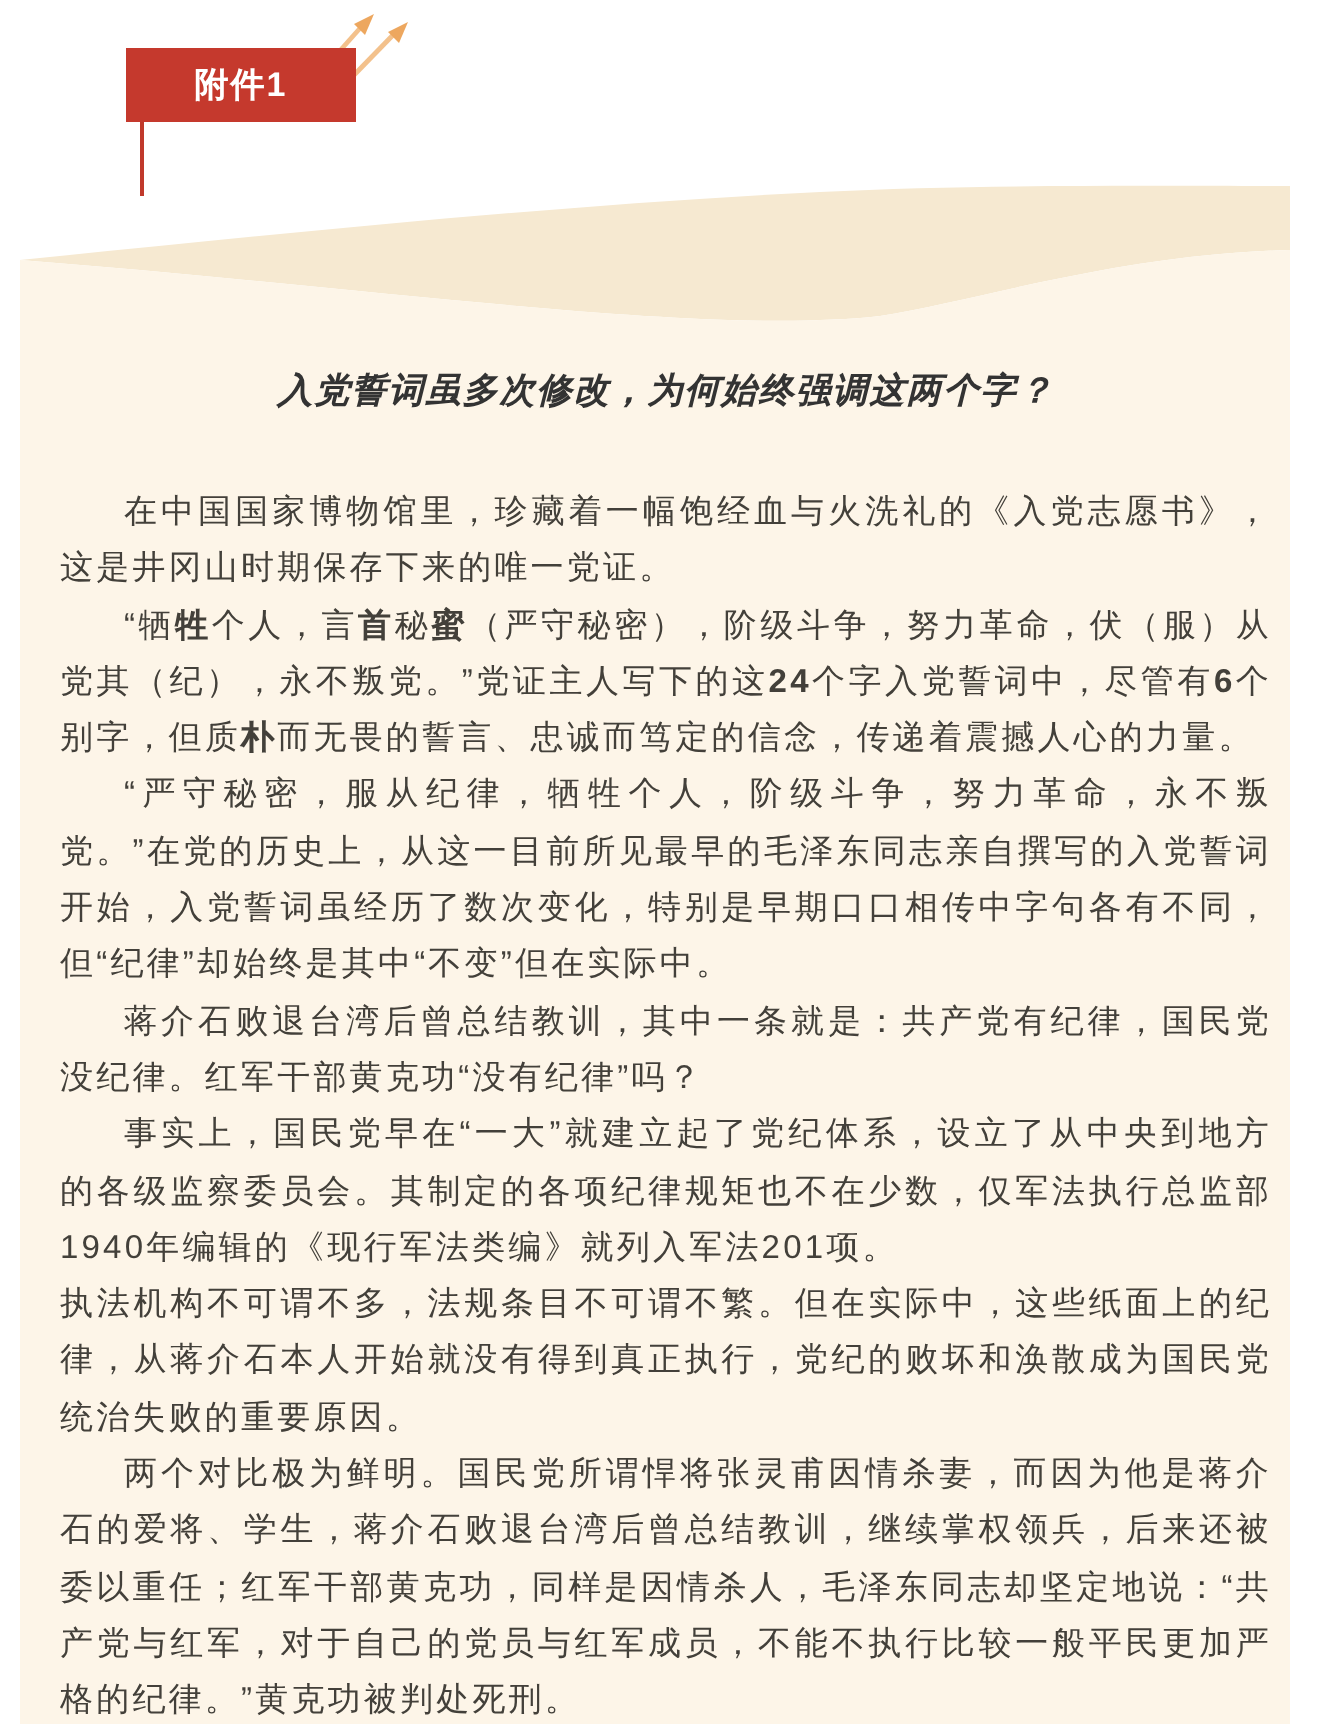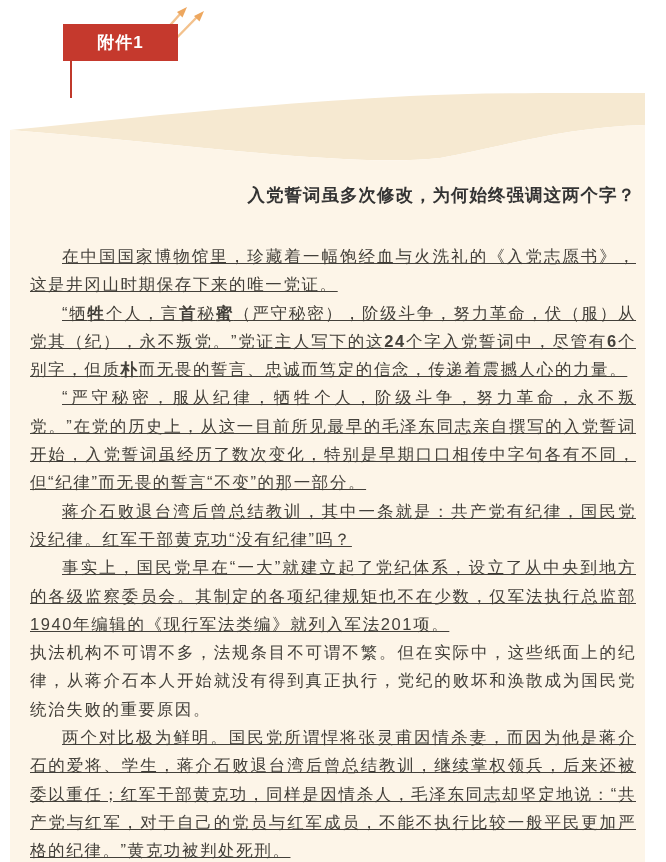--- a/index.html
+++ b/index.html
@@ -44,31 +44,32 @@
   .content {
     position: absolute; left: 30px; top: 182px; width: 606px;
     color: var(--text-color, #43403a);
     z-index: 3;
   }
   .content h1 {
     margin: 0 0 34px 0;
     font-size: 17.5px; font-weight: bold;
     letter-spacing: 1px;
     line-height: 26px;
-    text-align: right;
+    text-align: center;
     color: var(--title-color, #333333);
+    font-style: italic;
   }
   .para {
     margin: 0;
     font-size: 16.5px;
     line-height: 28.3px;
     letter-spacing: 1.6px;
     text-align: justify;
   }
-  .para.indent { text-indent: 32px; text-decoration: underline; }
+  .para.indent { text-indent: 32px; }
   .seg-bold { font-weight: bold; }
 </style>
 </head>
 <body>
 
 <div class="page">
 
   <svg class="arrows" viewBox="0 0 90 62" xmlns="http://www.w3.org/2000/svg">
     <line x1="8" y1="50" x2="41" y2="13" stroke="#f3c18c" stroke-width="2.4"></line>
     <line x1="20" y1="55" x2="57" y2="17" stroke="#f3c18c" stroke-width="2.4"></line>
@@ -89,21 +90,21 @@
                L635,112 L0,112 Z" fill="#fdf5e8"></path>
     </svg>
     <div class="card-body"></div>
   </div>
 
   <div class="content">
     <h1>入党誓词虽多次修改，为何始终强调这两个字？</h1>
     <div id="article-body">
         <p class="para indent"><span>在中国国家博物馆里，珍藏着一幅饱经血与火洗礼的《入党志愿书》，这是井冈山时期保存下来的唯一党证。</span></p>
         <p class="para indent"><span>“牺</span><span class="seg-bold">牲</span><span>个人，言</span><span class="seg-bold">首</span><span>秘</span><span class="seg-bold">蜜</span><span>（严守秘密），阶级斗争，努力革命，伏（服）从党其（纪），永不叛党。”党证主人写下的这</span><span class="seg-bold">24</span><span>个字入党誓词中，尽管有</span><span class="seg-bold">6</span><span>个别字，但质</span><span class="seg-bold">朴</span><span>而无畏的誓言、忠诚而笃定的信念，传递着震撼人心的力量。</span></p>
-        <p class="para indent"><span>“严守秘密，服从纪律，牺牲个人，阶级斗争，努力革命，永不叛党。”在党的历史上，从这一目前所见最早的毛泽东同志亲自撰写的入党誓词开始，入党誓词虽经历了数次变化，特别是早期口口相传中字句各有不同，但“纪律”而无畏的誓言“不变”的那一部分。</span></p>
+        <p class="para indent"><span>“严守秘密，服从纪律，牺牲个人，阶级斗争，努力革命，永不叛党。”在党的历史上，从这一目前所见最早的毛泽东同志亲自撰写的入党誓词开始，入党誓词虽经历了数次变化，特别是早期口口相传中字句各有不同，但“纪律”却始终是其中“不变”但在实际中。</span></p>
         <p class="para indent"><span>蒋介石败退台湾后曾总结教训，其中一条就是：共产党有纪律，国民党没纪律。红军干部黄克功“没有纪律”吗？</span></p>
         <p class="para indent"><span>事实上，国民党早在“一大”就建立起了党纪体系，设立了从中央到地方的各级监察委员会。其制定的各项纪律规矩也不在少数，仅军法执行总监部1940年编辑的《现行军法类编》就列入军法201项。</span></p>
         <p class="para"><span>执法机构不可谓不多，法规条目不可谓不繁。但在实际中，这些纸面上的纪律，从蒋介石本人开始就没有得到真正执行，党纪的败坏和涣散成为国民党统治失败的重要原因。</span></p>
         <p class="para indent"><span>两个对比极为鲜明。国民党所谓悍将张灵甫因情杀妻，而因为他是蒋介石的爱将、学生，蒋介石败退台湾后曾总结教训，继续掌权领兵，后来还被委以重任；红军干部黄克功，同样是因情杀人，毛泽东同志却坚定地说：“共产党与红军，对于自己的党员与红军成员，不能不执行比较一般平民更加严格的纪律。”黄克功被判处死刑。</span></p>
       </div>
   </div>
 
 </div>
 
 </body></html>

